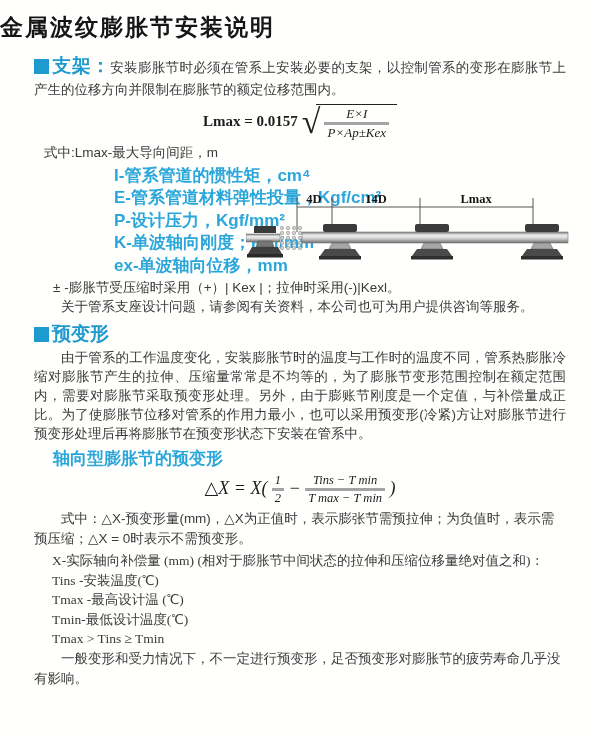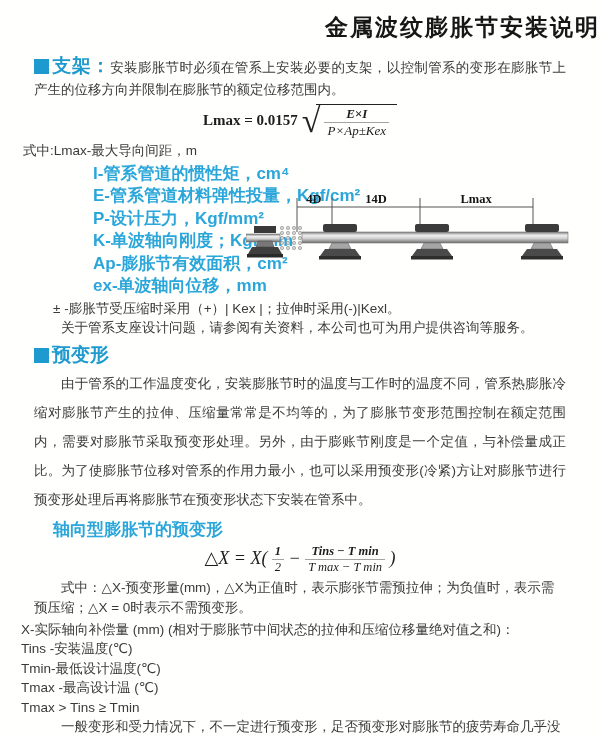--- a/index.html
+++ b/index.html
@@ -3,58 +3,58 @@
 <meta charset="utf-8">
 <style>
   * { margin:0; padding:0; box-sizing:border-box; }
   html,body { background:#ffffff; }
   .page {
     position:relative; width:600px; height:737px; overflow:hidden;
     background:#fffffd; color:#3a3a3a;
     font-family:"Liberation Sans","DejaVu Sans",sans-serif;
   }
   h1.title {
-    padding-top:12px; text-align:right; font-size:23px; font-weight:bold;
+    padding-top:12px; text-align:left; font-size:23px; font-weight:bold;
     color:#161616; letter-spacing:2px;
   }
   .p { margin:0 34px; font-size:13.5px; line-height:22px; }
   .intro { margin-top:12px; text-align:justify; }
   .indent { text-indent:2em; }
   .sq {
     display:inline-block; width:15px; height:15px; background:#1e9ace;
     margin-right:3px; vertical-align:-2px;
   }
   .shead { color:#1e9ace; font-size:19px; font-weight:bold; }
   .sect2 { margin-top:8px; line-height:20px; }
-  .body2 { line-height:29px; text-align:justify; margin-top:2px; }
+  .body2 { line-height:19px; text-align:justify; margin-top:2px; }
 
   .formula { text-align:center; color:#1d1d1d; margin:3px 0; }
   .math { font-family:"Liberation Serif","DejaVu Serif",serif; font-style:italic; font-size:14px;text-align:right; }
   .lhs-b { font-weight:bold; font-style:normal; font-size:15px; margin-right:4px; }
   .sqrt { display:inline-flex; align-items:center; vertical-align:middle; }
   .rad { font-size:34px; font-style:normal; line-height:30px; margin-right:-4px; color:#222; }
   .radicand { display:inline-block; border-top:1.5px solid #222; padding:1px 8px 0; }
   .frac { display:inline-block; vertical-align:middle; text-align:center; line-height:1.2; font-size:13px; }
-  .frac .num { display:block; border-bottom:1px solid #a3a3a3; padding:0 3px;font-weight:bold; }
+  .frac .num { display:block; border-bottom:3px solid #a3a3a3; padding:0 3px; }
   .frac .den { display:block; padding:0 3px; }
 
-  .defs { margin:4px 34px 0 23px; font-size:13.5px; line-height:18.5px; }
+  .defs { margin:4px 34px 0 44px; font-size:13.5px; line-height:18.5px; }
   .dl.sub { padding-left:17px; }
   .pm { margin:3px 34px 0 53px; line-height:19px; }
   .lh19 { line-height:19px; }
   .lh20 { line-height:20px; }
 
   .sub {
     font-size:17px; font-weight:bold; color:#2ba6da;
     margin:4px 34px 0 53px;
   }
 
   .dx .math { font-size:18px; }
   .dx .frac { font-size:12.5px; }
-  .defs2 { margin:2px 34px 0 21px; font-size:13.5px; line-height:19.5px; }
+  .defs2 { margin:2px 34px 0 52px; font-size:13.5px; line-height:19.5px;font-family:Liberation Serif, serif; }
 
   svg.diagram { position:absolute; left:246px; top:190px; }
   svg.diagram text {
     font-family:"Liberation Serif","DejaVu Serif",serif;
     font-weight:bold; font-size:12.5px; fill:#151515;
   }
 </style>
 </head>
 <body>
 
@@ -71,21 +71,20 @@
         <span class="radicand"><span class="frac math"><span class="num">E×I</span><span class="den">P×Ap±Kex</span></span></span>
       </span>
   </div>
 
   <div class="defs">
     <div class="dl">式中:Lmax-最大导向间距，m</div>
     <div class="dl sub">I-管系管道的惯性矩，cm⁴</div>
     <div class="dl sub">E-管系管道材料弹性投量，Kgf/cm²</div>
     <div class="dl sub">P-设计压力，Kgf/mm²</div>
     <div class="dl sub">K-单波轴向刚度；Kgf/mm</div>
-    <div class="dl sub">Ap-膨胀节有效面积，cm²</div>
     <div class="dl sub">ex-单波轴向位移，mm</div>
   </div>
 
   <p class="p pm">± -膨胀节受压缩时采用（+）| Kex |；拉伸时采用(-)|Kexl。</p>
   <p class="p indent lh19">关于管系支座设计问题，请参阅有关资料，本公司也可为用户提供咨询等服务。</p>
 
   <p class="p sect2"><span class="sq"></span><span class="shead">预变形</span></p>
 
   <p class="p indent body2">由于管系的工作温度变化，安装膨胀节时的温度与工作时的温度不同，管系热膨胀冷缩对膨胀节产生的拉伸、压缩量常常是不均等的，为了膨胀节变形范围控制在额定范围内，需要对膨胀节采取预变形处理。另外，由于膨账节刚度是一个定值，与补偿量成正比。为了使膨胀节位移对管系的作用力最小，也可以采用预变形(冷紧)方让对膨胀节进行预变形处理后再将膨胀节在预变形状态下安装在管系中。</p>
 
@@ -97,22 +96,22 @@
     <span class="math">−</span>
     <span class="frac math"><span class="num">Tins − T min</span><span class="den">T max − T min</span></span>
     <span class="math">)</span>
   </div>
 
   <p class="p indent lh20">式中：△X-预变形量(mm)，△X为正值时，表示膨张节需预拉伸；为负值时，表示需预压缩；△X = 0时表示不需预变形。</p>
 
   <div class="defs2">
     <div class="dl">X-实际轴向补偿量 (mm) (相对于膨胀节中间状态的拉伸和压缩位移量绝对值之和)：</div>
     <div class="dl">Tins -安装温度(℃)</div>
+    <div class="dl">Tmax -最高设计温 (℃)</div>
     <div class="dl">Tmin-最低设计温度(℃)</div>
-    <div class="dl">Tmax -最高设计温 (℃)</div>
     <div class="dl">Tmax &gt; Tins ≥ Tmin</div>
   </div>
 
   <p class="p indent lh20">一般变形和受力情况下，不一定进行预变形，足否预变形对膨胀节的疲劳寿命几乎没有影响。</p>
 
   <svg class="diagram" width="350" height="72" viewBox="0 0 350 72">
     <defs>
       <linearGradient id="pg" x1="0" y1="0" x2="0" y2="1">
         <stop offset="0" stop-color="#808080"></stop>
         <stop offset="0.3" stop-color="#ececec"></stop>

